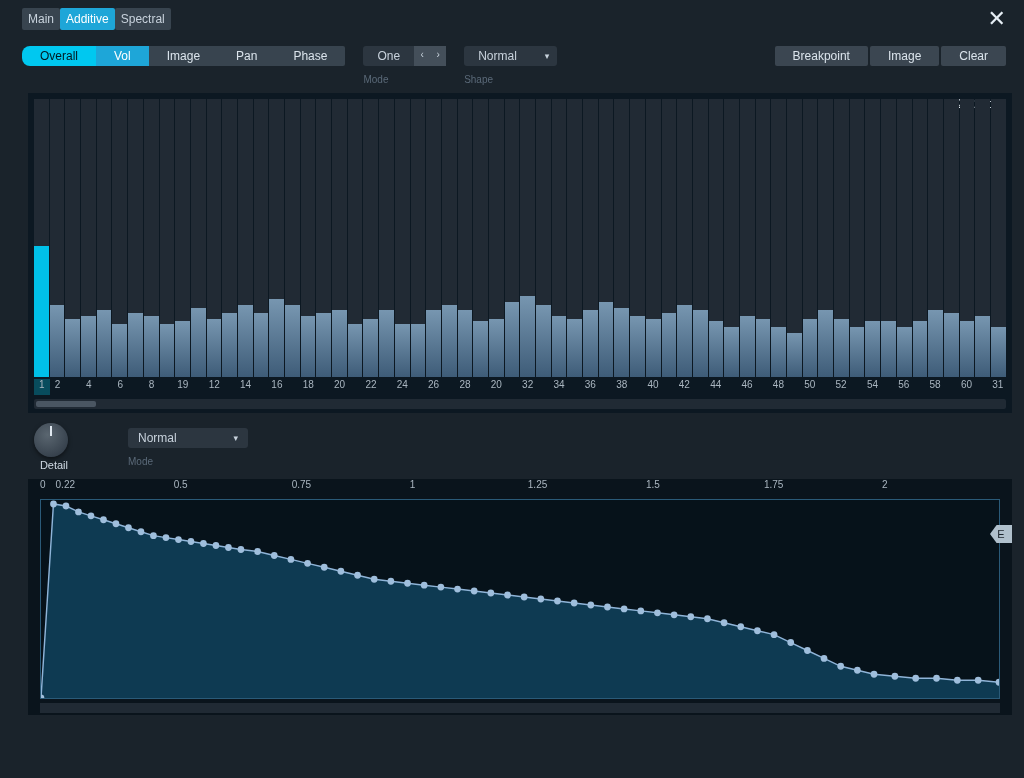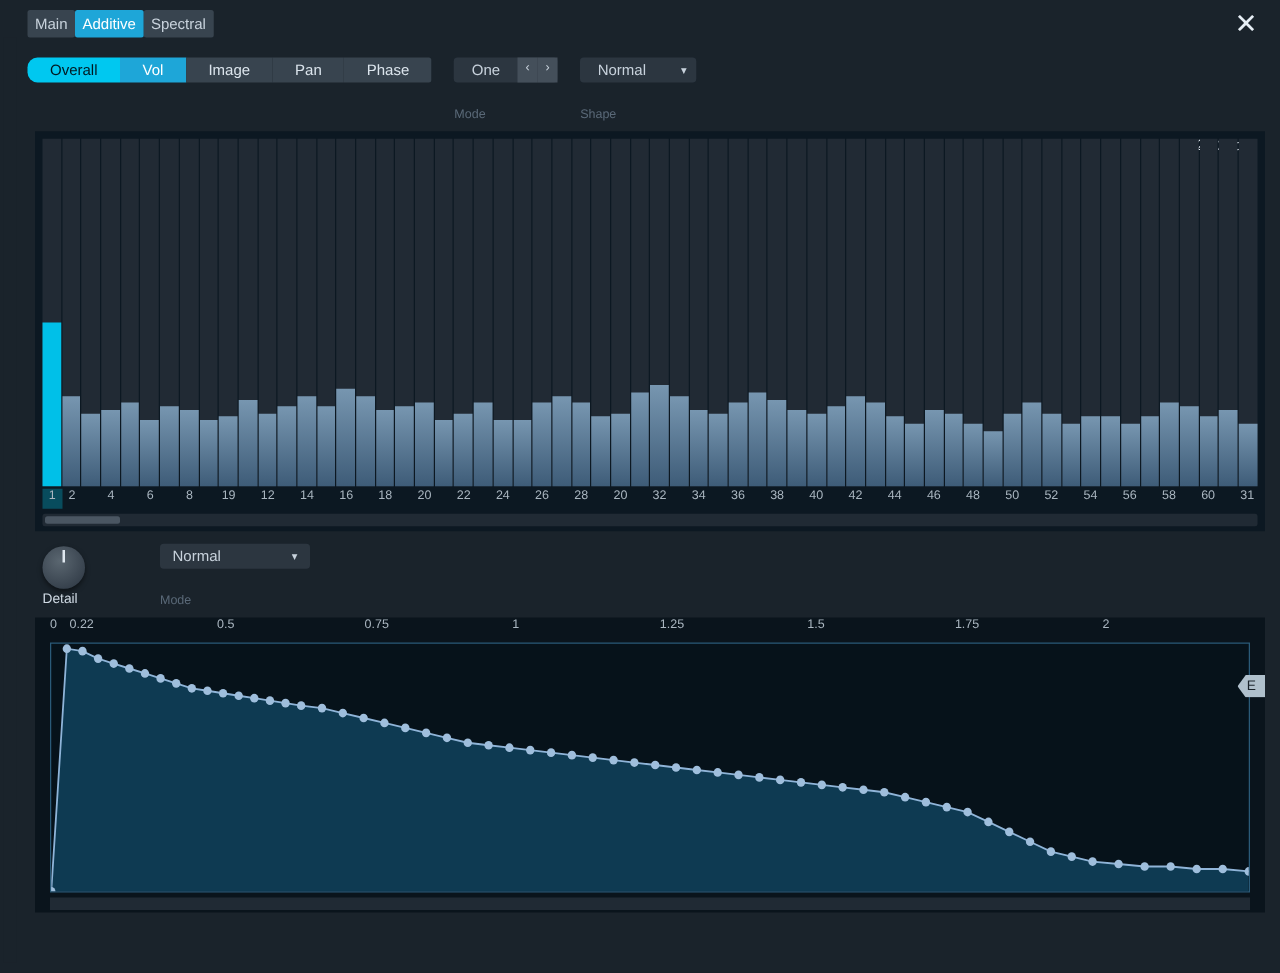--- a/index.html
+++ b/index.html
@@ -71,21 +71,21 @@
 .param-group-a .pill { border-radius: 0; }
 .param-group-a .pill:first-child { border-top-left-radius: 8px; border-bottom-left-radius: 8px; }
 .param-group-a .pill:last-child { border-top-right-radius: 2px; border-bottom-right-radius: 2px; }
 .mode-ctrl, .shape-ctrl { margin-left: 18px; display: flex; flex-direction: column; }
 .mode-box { display: flex; background: #2c3640; border-radius: 3px; }
 .mode-val { padding: 3px 14px; font-size: 12px; }
 .arrow-btn {
   width: 16px; text-align: center; padding: 3px 0;
   background: #444f5a; cursor: pointer; font-size: 10px;
 }
-.mode-label { font-size: 10px; color: #5a6978; margin-top: 20px; }
+.mode-label { font-size: 10px; color: #5a6978; margin-top: 8px; }
 .shape-box { display: flex; background: #2c3640; border-radius: 3px; align-items: center; }
 .shape-val { padding: 3px 28px 3px 14px; font-size: 12px; }
 .chev { font-size: 9px; padding-right: 8px; cursor: pointer; }
 .right-btns { margin-left: auto; display: flex; gap: 2px; padding-right: 12px;}
 .right-btns .pill { background: #3b4651; }
 
 .harm-panel {
   margin: 4px 12px 6px 12px;
   background: #0c1822;
   position: relative;
@@ -138,21 +138,21 @@
   position: absolute;
   left: 2px; top: 2px; width: 60px; height: 6px;
   background: #4a5662; border-radius: 2px;
 }
 
 .detail-row {
   display: flex; align-items: center;
   padding: 4px 18px 6px 18px;
   gap: 60px;
 }
-.knob-wrap { text-align: left; }
+.knob-wrap { text-align: right; }
 .knob {
   width: 34px; height: 34px; border-radius: 50%;
   background: radial-gradient(circle at 40% 35%, #5a6670, #2a3440);
   position: relative;
   margin: 0 auto 2px auto;
   box-shadow: 0 2px 4px rgba(0,0,0,0.5);
 }
 .knob::after {
   content: '';
   position: absolute;
@@ -240,20 +240,25 @@
     </div>
 
     <div class="shape-ctrl">
       <div class="shape-box">
         <div class="shape-val">Normal</div>
         <div class="chev">▾</div>
       </div>
       <div class="mode-label">Shape</div>
     </div>
 
+    <div class="right-btns">
+      <button class="pill">Breakpoint</button>
+      <button class="pill">Image</button>
+      <button class="pill">Clear</button>
+    </div>
   </div>
 
   <div class="harm-panel">
     <div class="harm-readout">H1 -20.29dB</div>
     <div class="bars-area" id="bars-area">
         <div class="bar-track">
           <div class="bar-fill first" style="height: 47%;"></div>
         </div>
         <div class="bar-track">
           <div class="bar-fill" style="height: 26%;"></div>

